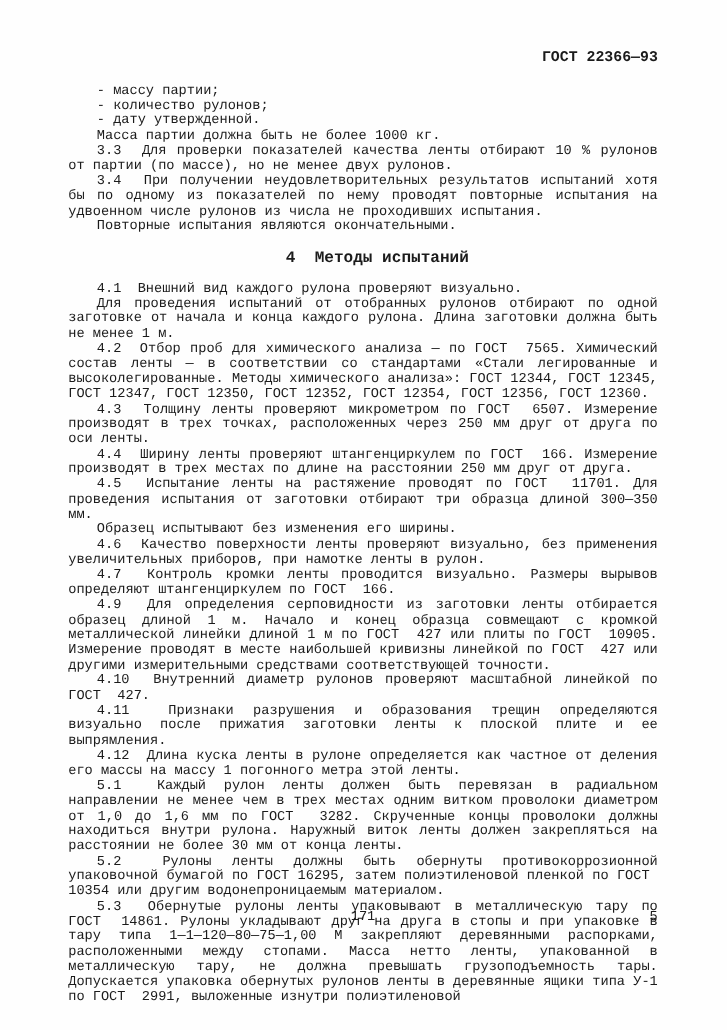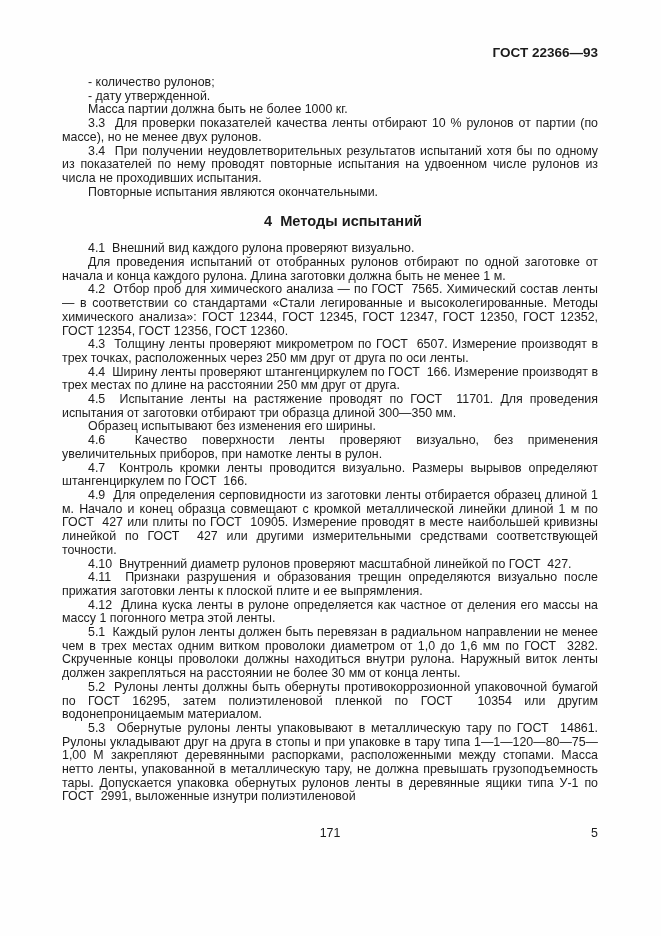--- a/index.html
+++ b/index.html
@@ -7,21 +7,21 @@
     padding: 0;
     background: #ffffff;
   }
   .page {
     position: relative;
     width: 661px;
     height: 936px;
     margin: 0;
     background: #fefefe;
     color: #1b1b1b;
-    font-family: Liberation Sans, sans-serif;
+    font-family: Liberation Mono, monospace;
     box-sizing: border-box;
     padding: 46px 63px 0 62px;
     overflow: hidden;
   }
   .header {
     text-align: right;
     font-weight: bold;
     font-size: 13.5px;
     line-height: 14px;
     margin-bottom: 16px;
@@ -68,20 +68,21 @@
 </style>
 </head>
 <body>
 
 <div class="page">
   <div class="header">
     <span>ГОСТ 22366—93</span>
   </div>
 
   <div class="doc-body">
+      <p class="list-item">- массу партии;</p>
       <p class="list-item">- количество рулонов;</p>
       <p class="list-item">- дату утвержденной.</p>
       <p class="paragraph">Масса партии должна быть не более 1000 кг.</p>
       <p class="paragraph">3.3&nbsp; Для проверки показателей качества ленты отбирают 10 % рулонов от партии (по массе), но не менее двух рулонов.</p>
       <p class="paragraph">3.4&nbsp; При получении неудовлетворительных результатов испытаний хотя бы по одному из показателей по нему проводят повторные испытания на удвоенном числе рулонов из числа не проходивших испытания.</p>
       <p class="paragraph">Повторные испытания являются окончательными.</p>
       <p class="heading">4&nbsp; Методы испытаний</p>
       <p class="paragraph">4.1&nbsp; Внешний вид каждого рулона проверяют визуально.</p>
       <p class="paragraph">Для проведения испытаний от отобранных рулонов отбирают по одной заготовке от начала и конца каждого рулона. Длина заготовки должна быть не менее 1 м.</p>
       <p class="paragraph">4.2&nbsp; Отбор проб для химического анализа — по ГОСТ&nbsp; 7565. Химический состав ленты — в соответствии со стандартами «Стали легированные и высоколегированные. Методы химического анализа»: ГОСТ&nbsp;12344, ГОСТ&nbsp;12345, ГОСТ&nbsp;12347, ГОСТ&nbsp;12350, ГОСТ&nbsp;12352, ГОСТ&nbsp;12354, ГОСТ&nbsp;12356, ГОСТ&nbsp;12360.</p>

